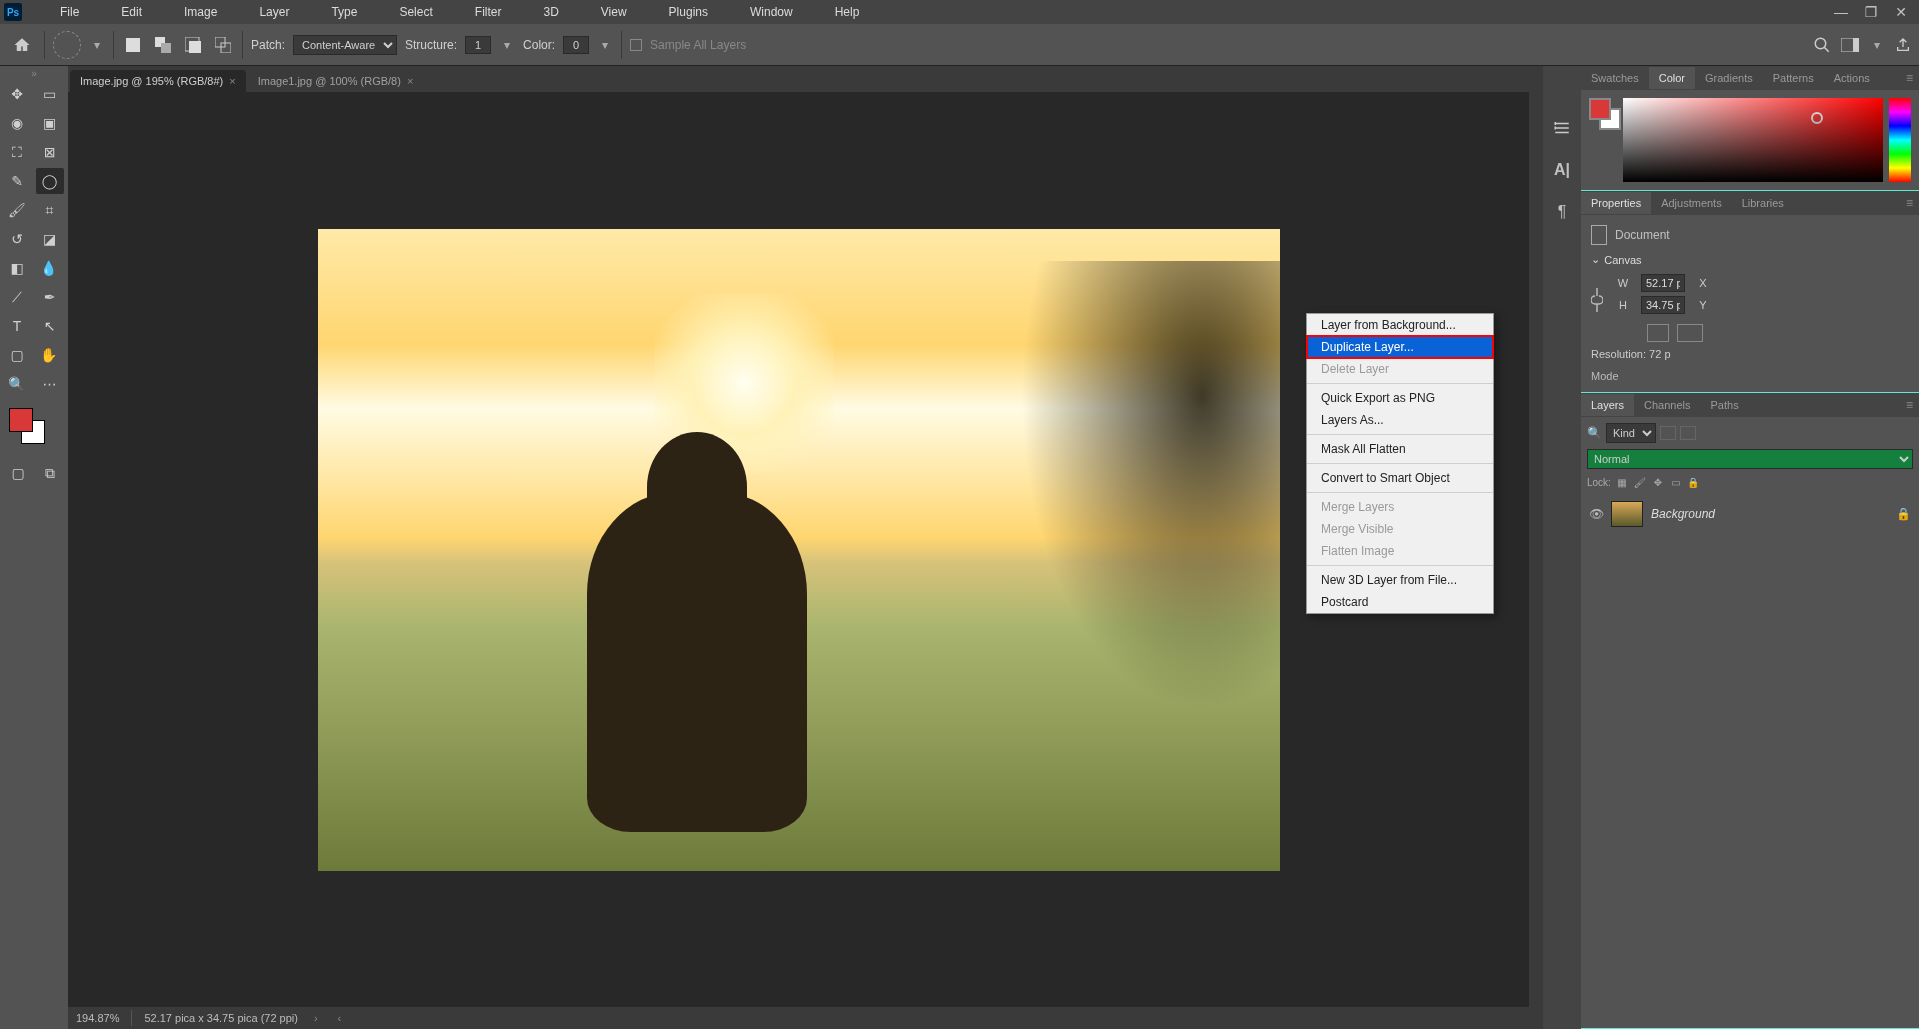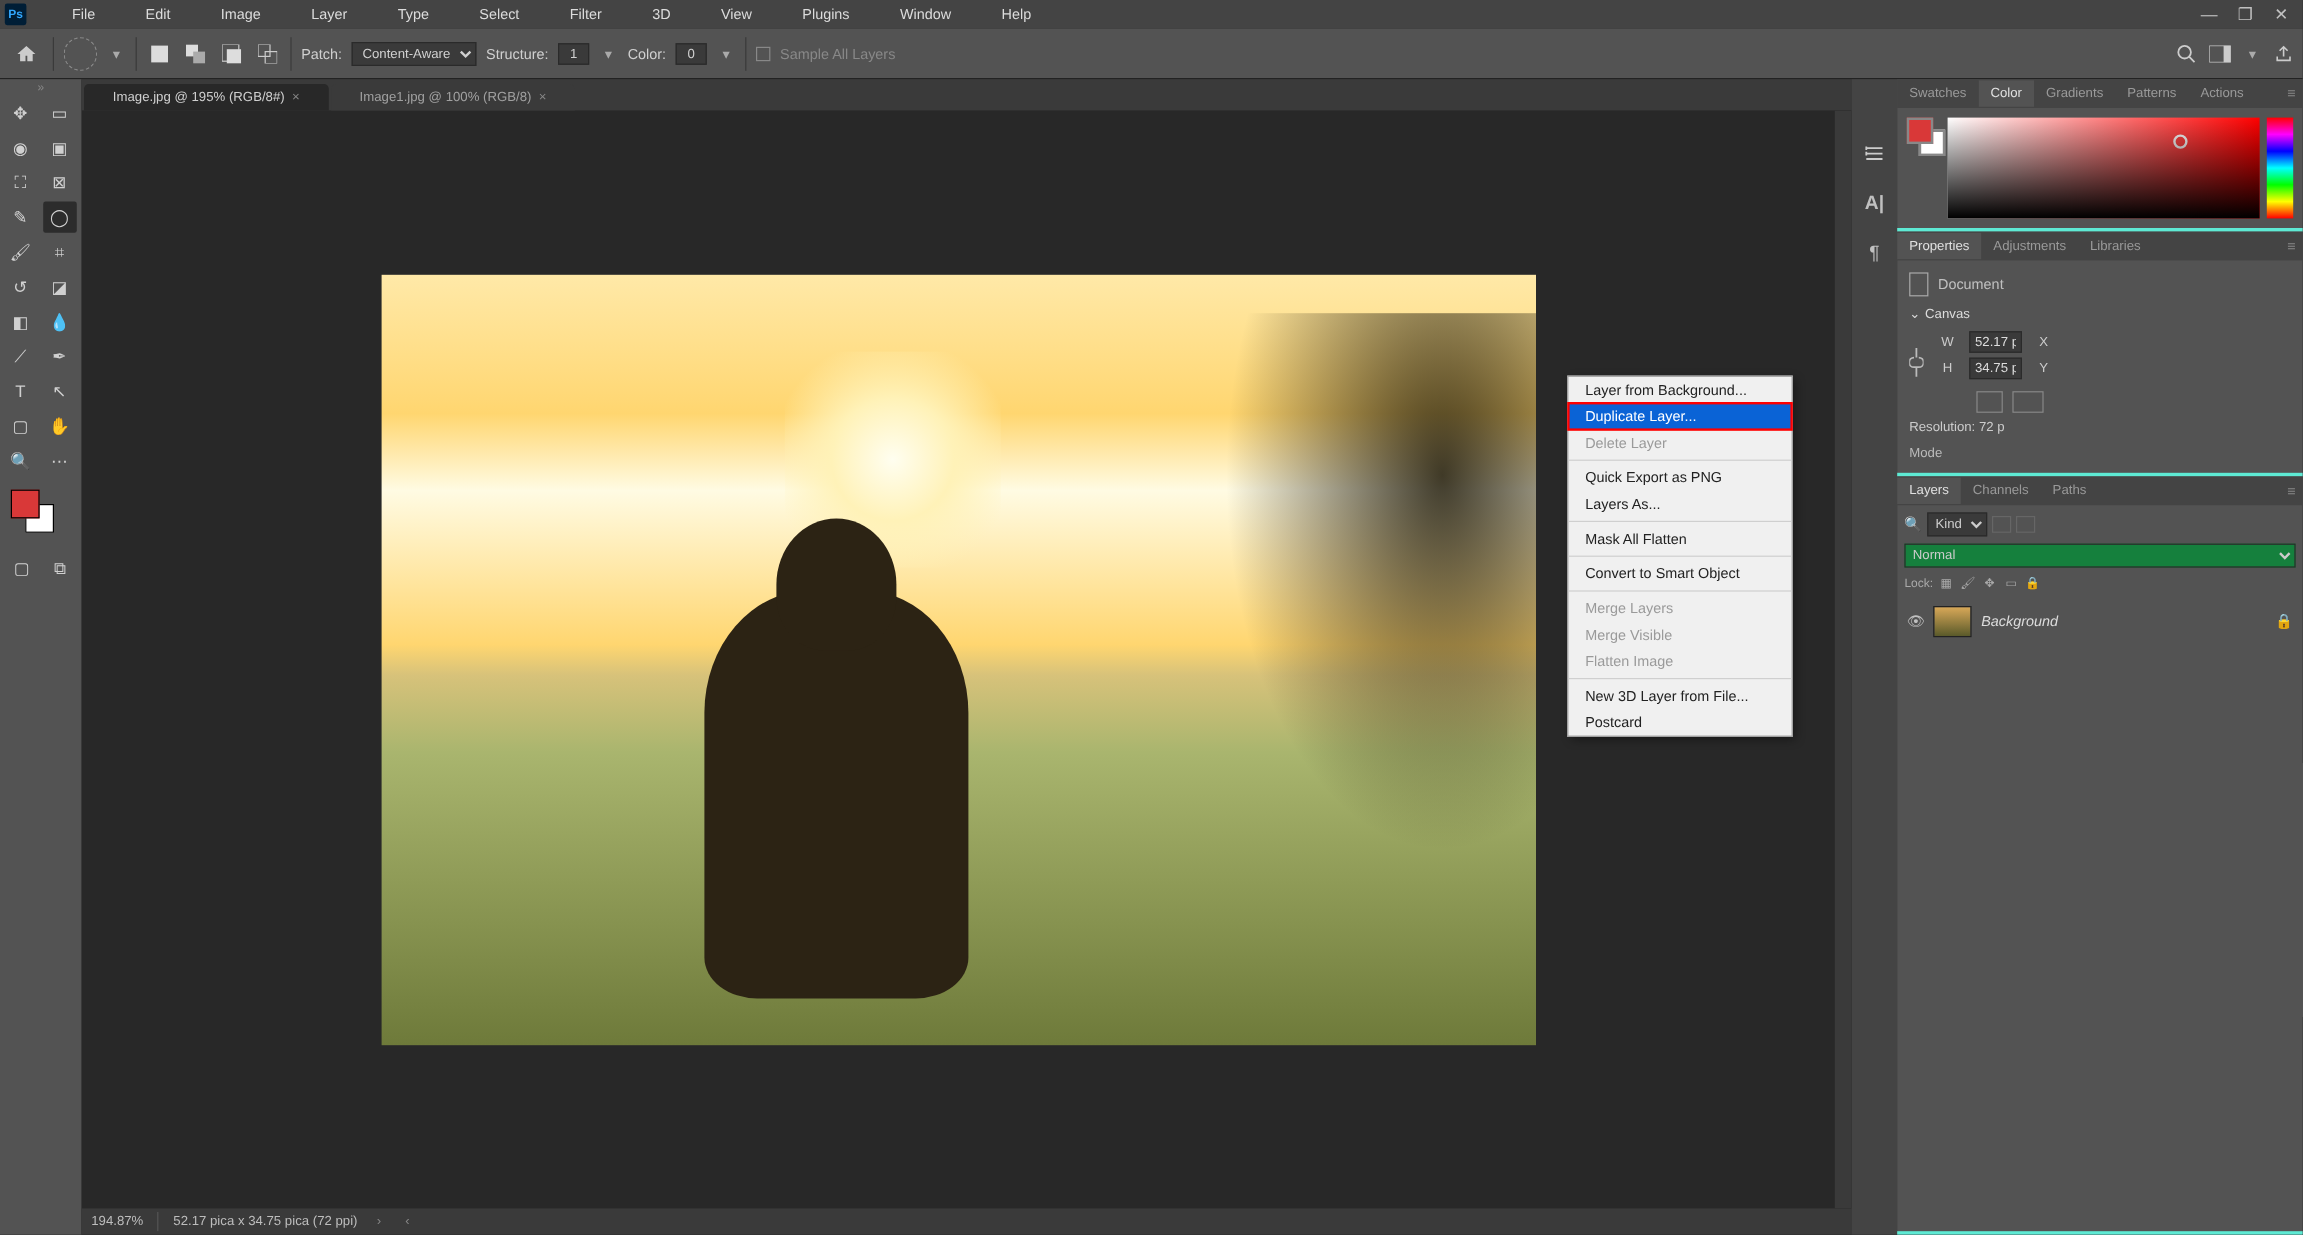--- a/index.html
+++ b/index.html
@@ -32,41 +32,41 @@
 .toolbar .tool { width: 28px; height: 26px; display: flex; align-items: center; justify-content: center; color: #d0d0d0; font-size: 14px; border-radius: 2px; }
 .toolbar .tool.active { background: #2c2c2c; }
 .toolbar .colors { position: relative; width: 50px; height: 40px; margin: 8px auto; }
 .toolbar .fg { position: absolute; top: 0; left: 0; width: 24px; height: 24px; background: #d93838; border: 1px solid #000; }
 .toolbar .bg { position: absolute; top: 12px; left: 12px; width: 24px; height: 24px; background: #fff; border: 1px solid #000; }
 .toolbar .mask-modes { display: flex; gap: 4px; padding: 4px; }
 
 
 .doc-area { flex: 1; display: flex; flex-direction: column; background: #282828; }
 .doc-tabs { height: 26px; background: #3a3a3a; display: flex; align-items: flex-end; }
-.doc-tab { padding: 5px 24px; background: #282828; color: #d0d0d0; font-size: 11px; display: flex; align-items: center; gap: 6px; border-radius: 4px 4px 0 0; margin-left: 2px; }
+.doc-tab { padding: 5px 10px; background: #282828; color: #d0d0d0; font-size: 11px; display: flex; align-items: center; gap: 6px; border-radius: 4px 4px 0 0; margin-left: 2px; }
 .doc-tab.inactive { background: #3a3a3a; color: #a0a0a0; }
 .doc-tab .close-x { color: #888; cursor: pointer; }
 .canvas-holder { flex: 1; display: flex; overflow: hidden; position: relative; }
 .canvas-center { flex: 1; display: flex; align-items: center; justify-content: center; padding: 20px; }
 .canvas-img { width: 962px; height: 642px; background: linear-gradient(to bottom, #ffe9a8 0%, #ffd670 18%, #fffbe3 28%, #ffd670 48%, #d7c27a 52%, #a9b56e 62%, #6e7a3a 100%); position: relative; overflow: hidden; }
 .canvas-img::before { content: ""; position: absolute; left: 35%; top: 10%; width: 180px; height: 180px; background: radial-gradient(circle, #fffef0 0%, #fff2b8 40%, transparent 80%); }
 .silhouette { position: absolute; left: 28%; bottom: 6%; width: 220px; height: 340px; background: #2c2314; border-radius: 40% 40% 20% 20% / 30% 30% 10% 10%; }
 .silhouette .head { position: absolute; top: -60px; left: 50%; transform: translateX(-50%); width: 100px; height: 110px; background: #2c2314; border-radius: 50% 50% 40% 40%; }
 .trees { position: absolute; right: 0; top: 5%; width: 260px; height: 450px; background: radial-gradient(ellipse at 70% 30%, rgba(30,25,10,0.85), transparent 70%); }
 .canvas-scroll-v { width: 14px; background: #3a3a3a; }
 .status-bar { height: 22px; background: #3a3a3a; display: flex; align-items: center; padding: 0 8px; gap: 12px; color: #bdbdbd; font-size: 11px; }
 .status-bar .divider { width: 1px; height: 16px; background: #555; }
 
 
 .dock-strip { width: 38px; background: #444444; display: flex; flex-direction: column; align-items: center; padding-top: 50px; gap: 18px; }
 .dock-strip .di { width: 24px; height: 24px; display: flex; align-items: center; justify-content: center; color: #c0c0c0; font-size: 16px; }
 
 
 .right-panels { width: 338px; background: #535353; display: flex; flex-direction: column; }
-.panel-group { border-bottom: 3px solid #5eead4; }
+.panel-group { border-bottom: 1px solid #5eead4; }
 .panel-tabs { display: flex; background: #444; height: 24px; align-items: center; }
 .panel-tab { padding: 5px 10px; color: #9a9a9a; font-size: 11px; }
 .panel-tab.active { color: #e0e0e0; background: #535353; }
 .panel-menu { margin-left: auto; padding: 0 6px; color: #888; }
 .color-panel-body { display: flex; padding: 8px; gap: 6px; }
 .color-swatch-block { width: 28px; height: 36px; position: relative; }
 .color-swatch-block .fgc { width: 22px; height: 22px; background: #d93838; border: 2px solid #888; position: absolute; top: 0; left: 0; }
 .color-swatch-block .bgc { width: 22px; height: 22px; background: #fff; border: 2px solid #888; position: absolute; top: 10px; left: 10px; }
 .color-picker { flex: 1; height: 84px; position: relative; background: linear-gradient(to right, #fff, #ff0000); }
 .color-picker::after { content: ""; position: absolute; inset: 0; background: linear-gradient(to bottom, transparent, #000); }

